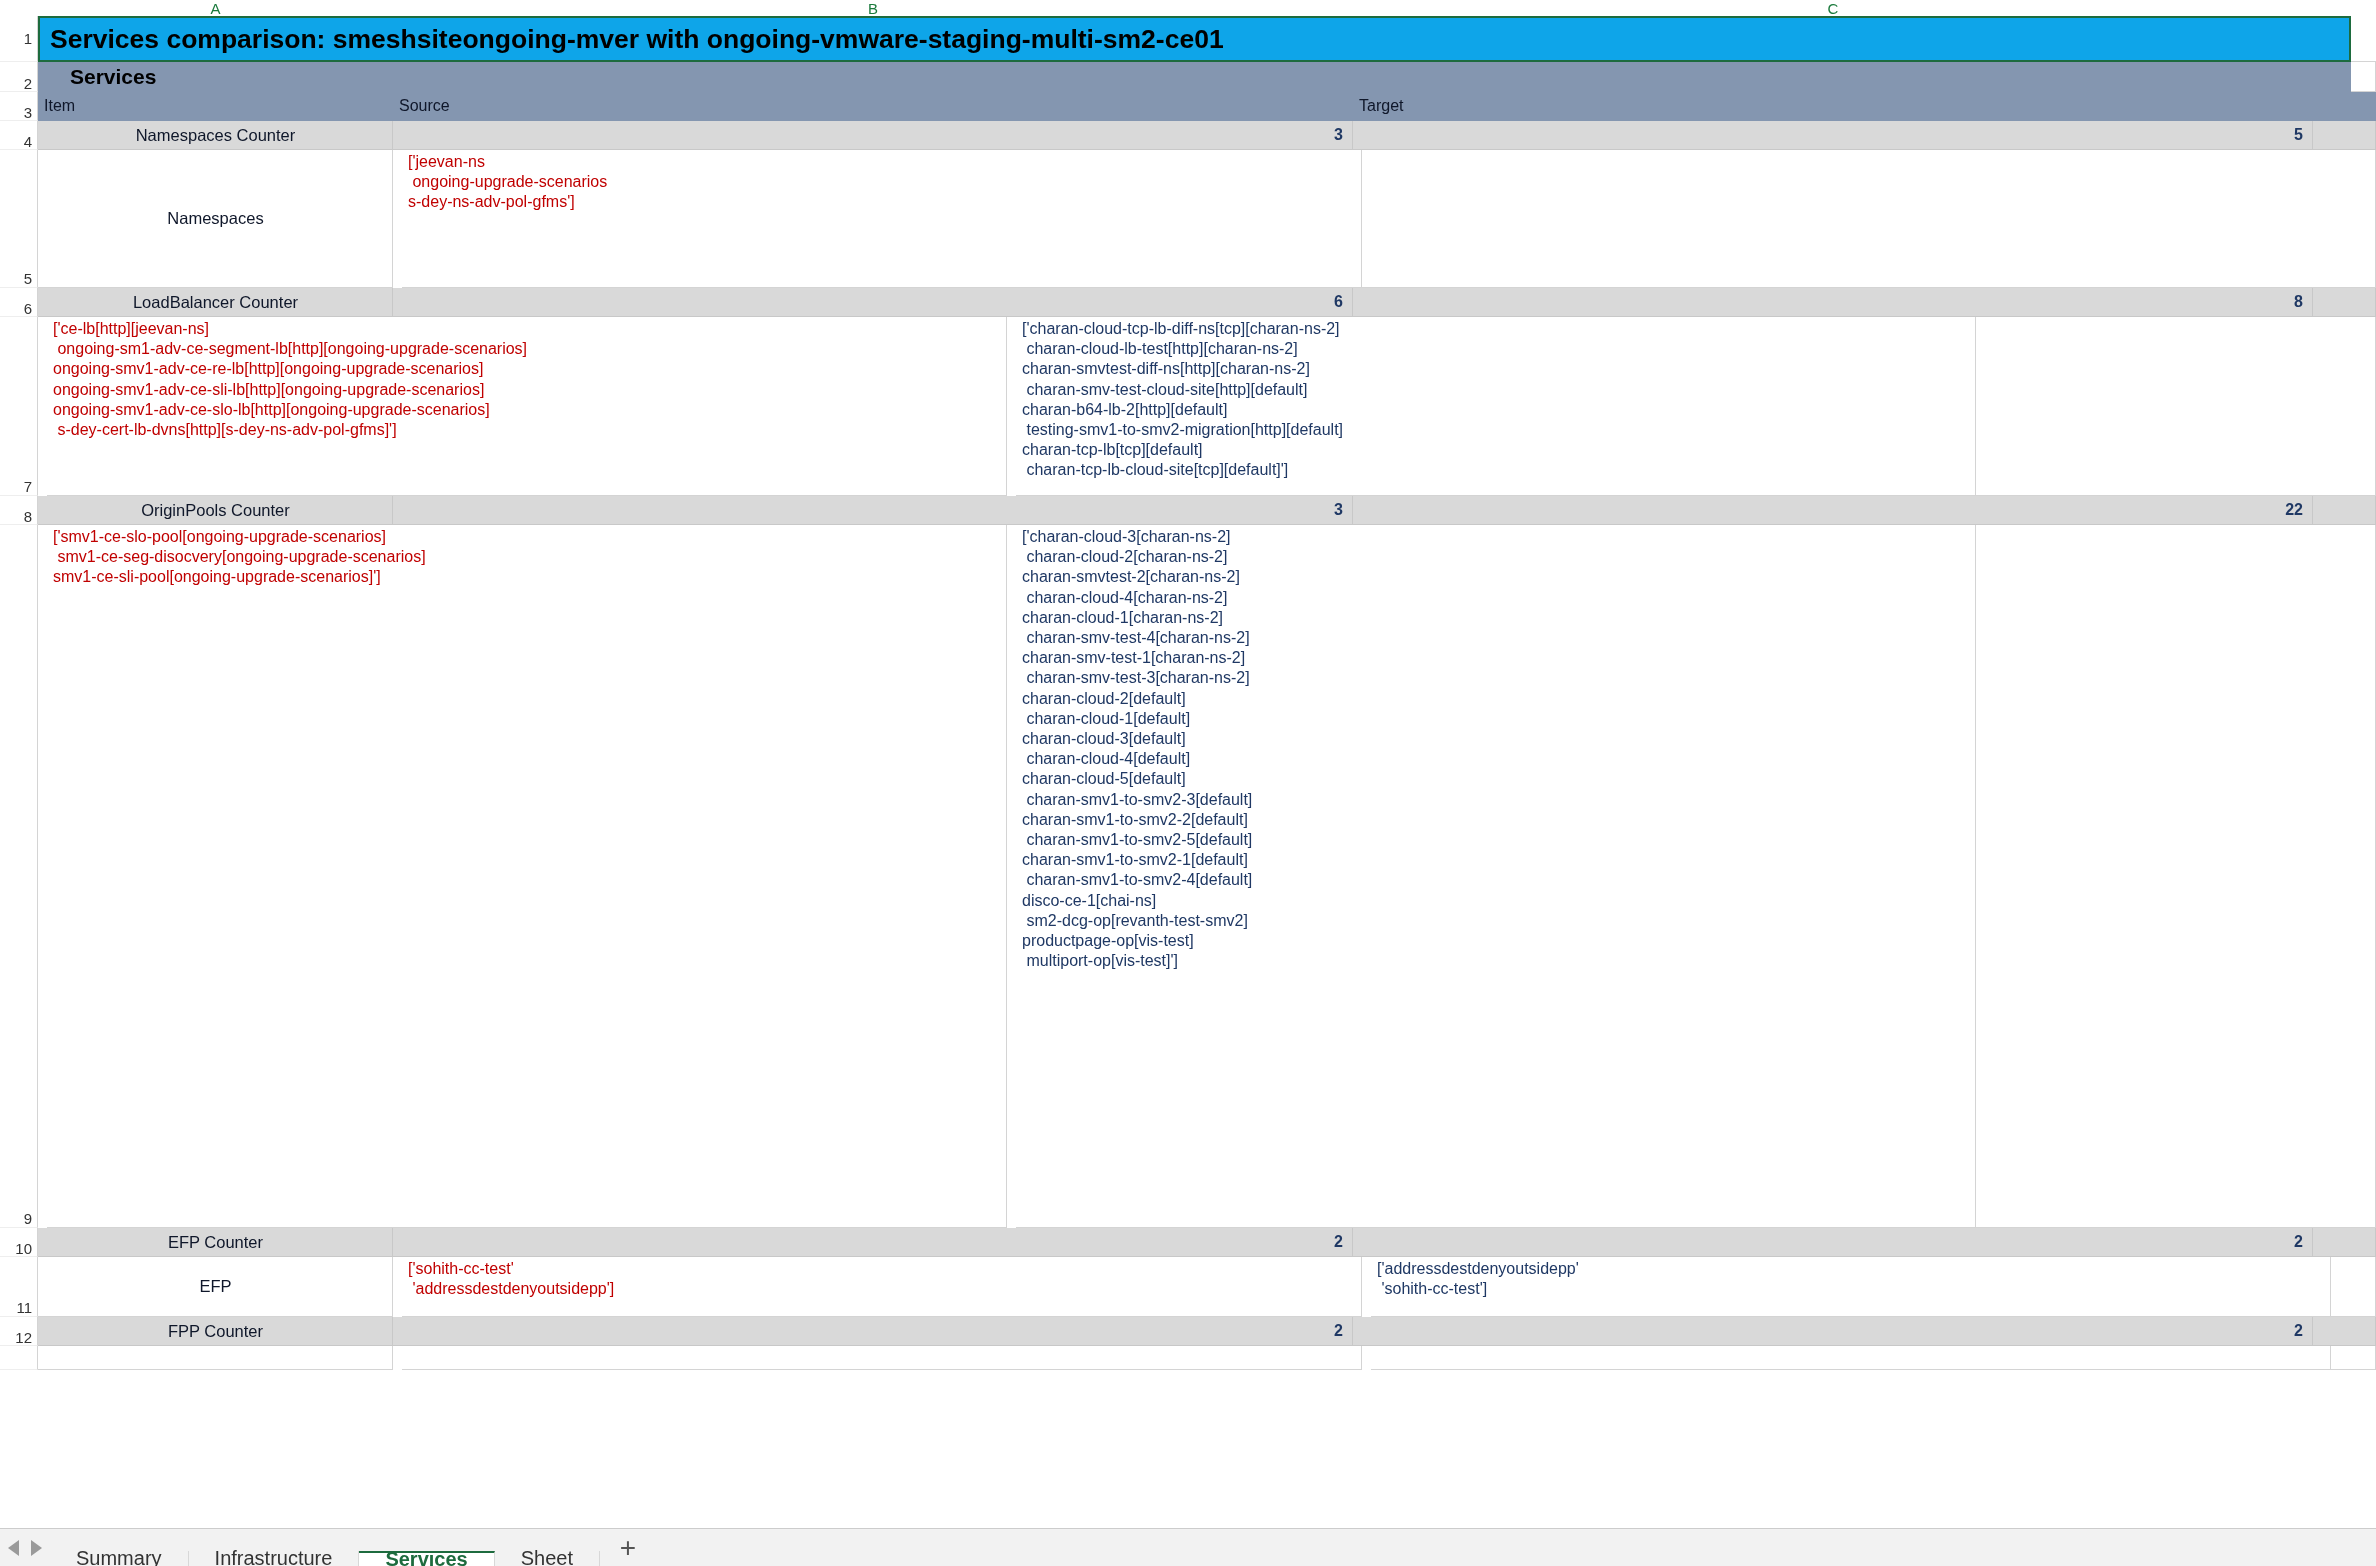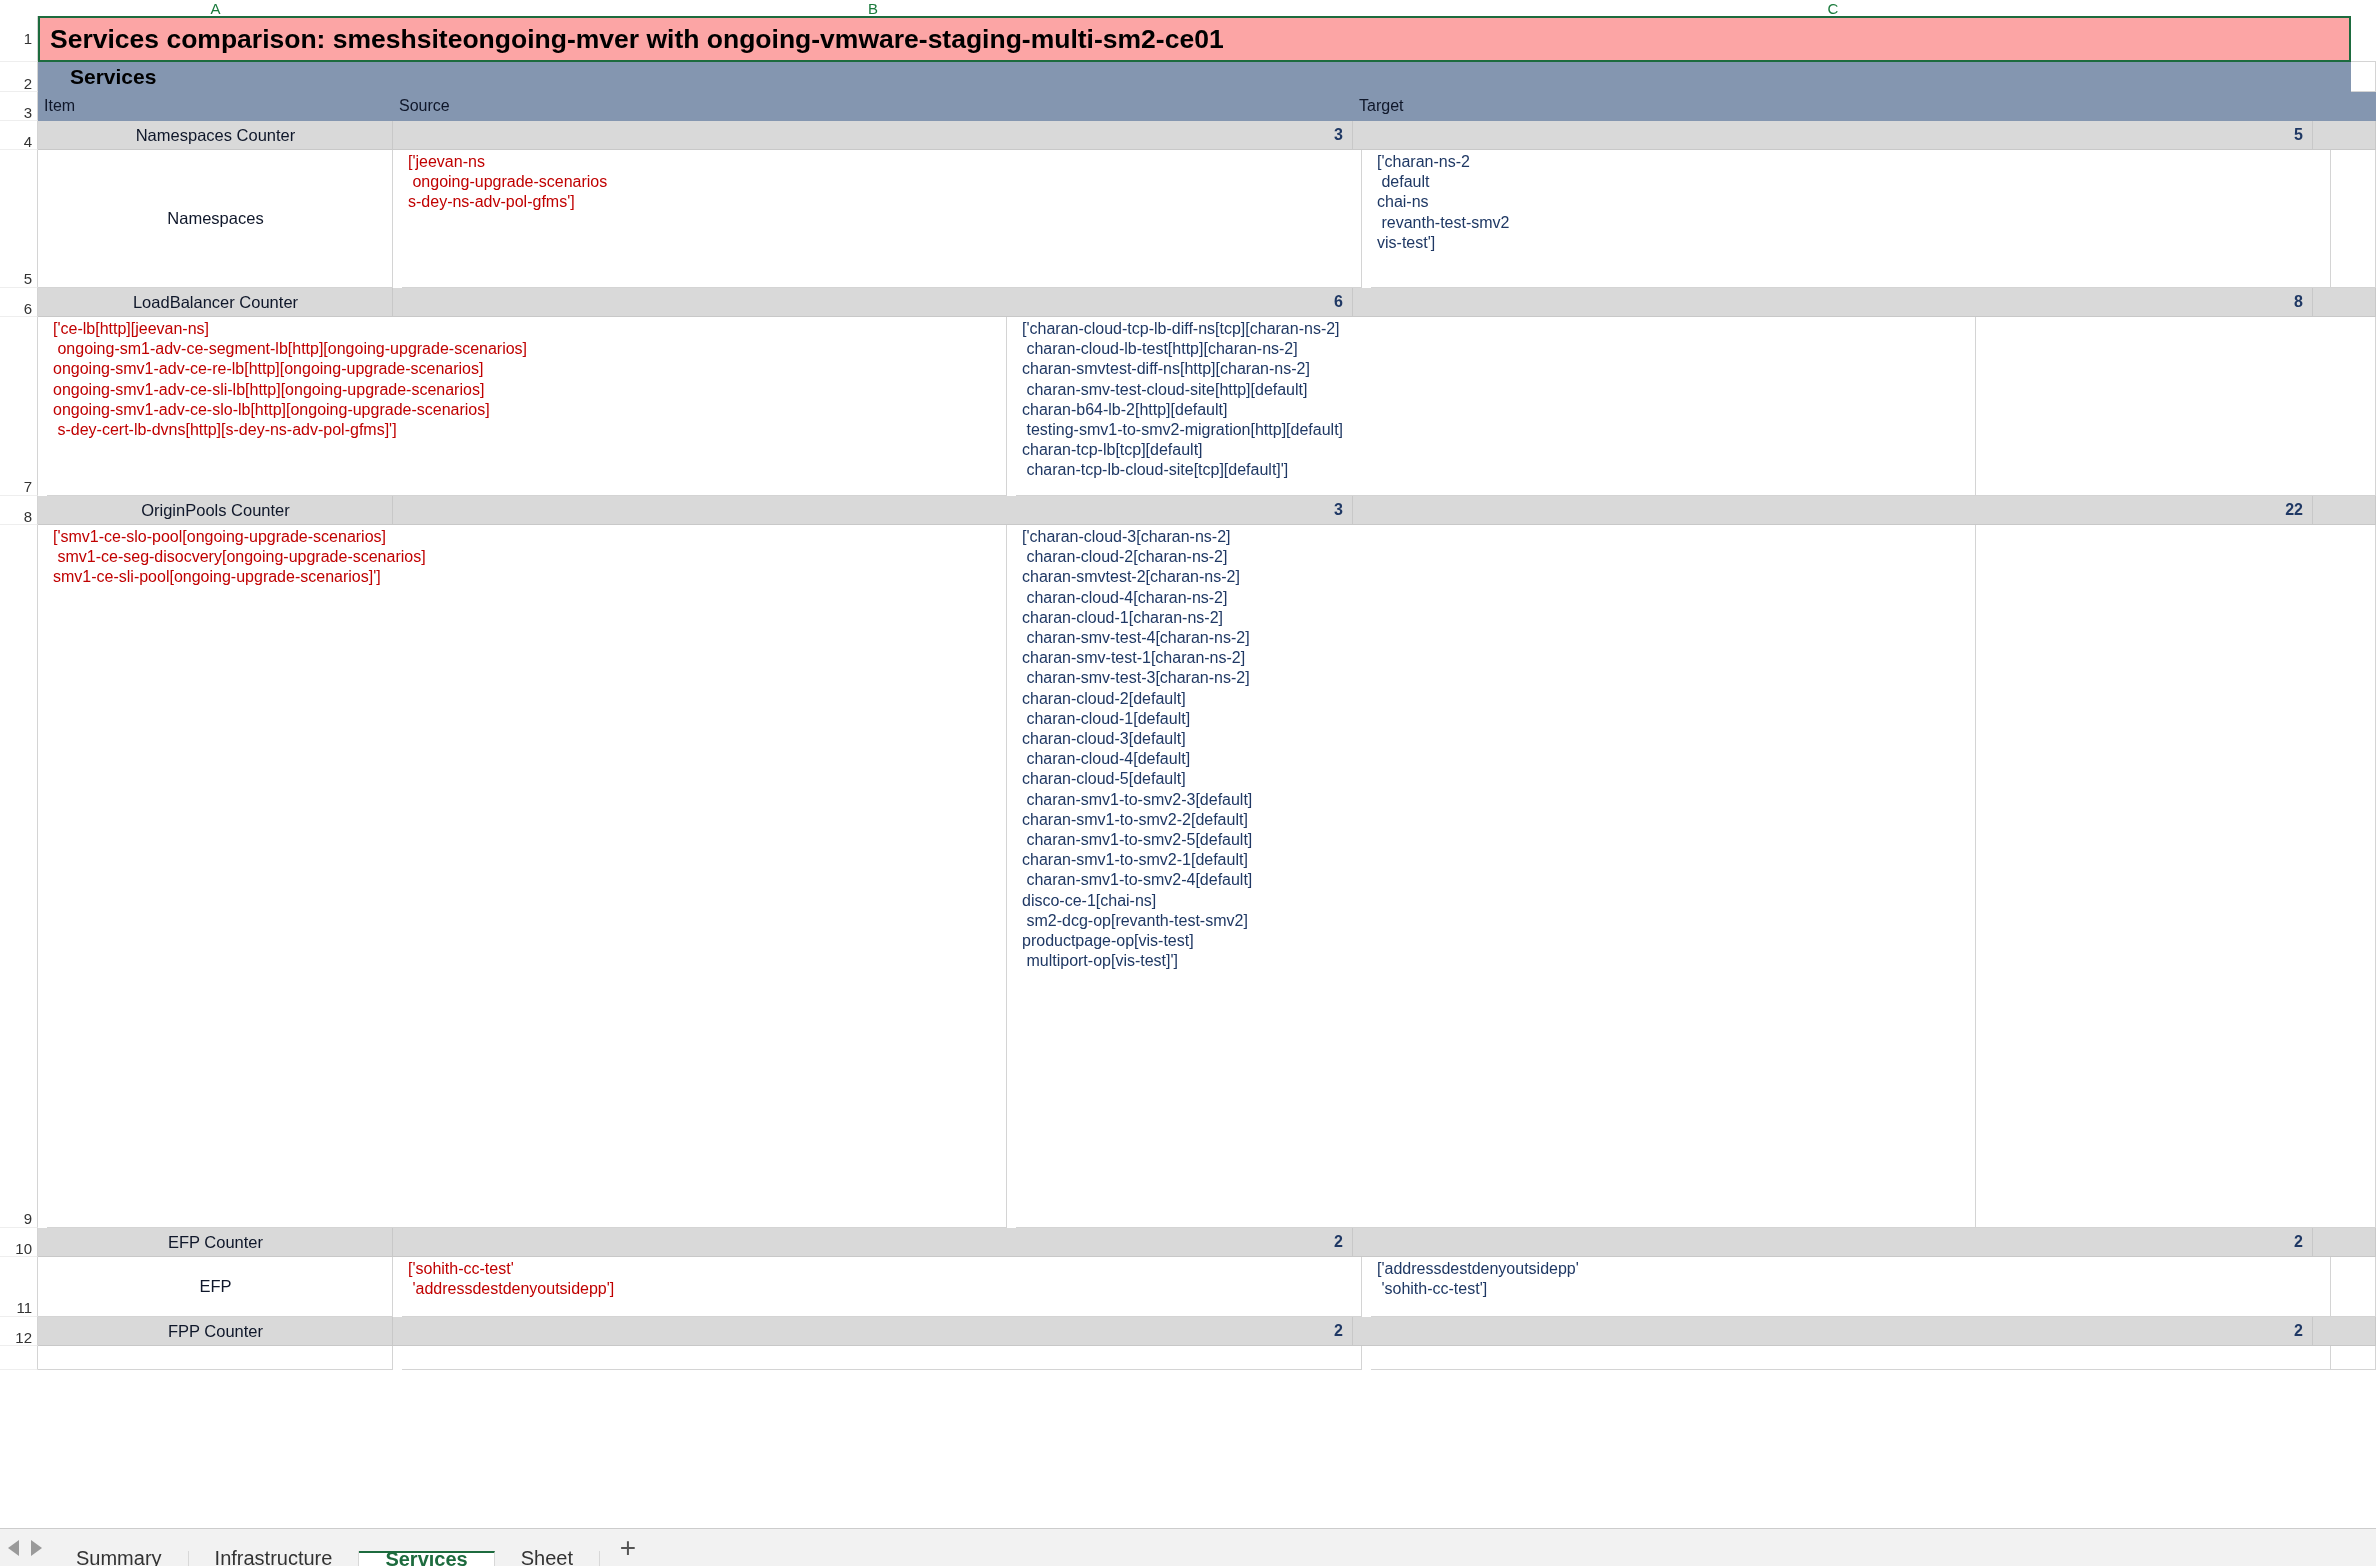--- a/index.html
+++ b/index.html
@@ -52,21 +52,21 @@
   }
   .c-a { flex: 0 0 355px; width: 355px; }
   .c-b { flex: 0 0 960px; width: 960px; }
   .c-c { flex: 0 0 960px; width: 960px; }
   .c-d { flex: 1 1 auto; }
 
   
   .row-title .rh { height: 46px; align-items: center; }
   .title-cell {
     flex: 0 0 2313px; width: 2313px;
-    background: #fca5a5; color: #000000;
+    background: #0ea5e9; color: #000000;
     font-weight: bold; font-size: 26.5px;
     display: flex; align-items: center;
     padding-left: 10px;
     border: 2px solid #1d6b3e;
     border-bottom: 2px solid #1d6b3e;
     height: 46px;
   }
   .title-tail { flex: 1 1 auto; border-bottom: 1px solid #d4d4d4; }
 
   
@@ -182,25 +182,20 @@
     <div class="cell c-c num">5</div>
     <div class="cell c-d"></div>
   </div>
 
   <div class="row row-values" style="height:138px;">
     <div class="rh">5</div>
     <div class="cell c-a label-cell">Namespaces</div>
     <div class="cell c-b src mono-ish">['jeevan-ns
  ongoing-upgrade-scenarios
 s-dey-ns-adv-pol-gfms']</div>
-    <div class="cell c-c tgt mono-ish">['charan-ns-2
- default
-chai-ns
- revanth-test-smv2
-vis-test']</div>
     <div class="cell c-d"></div>
   </div>
 
   <div class="row row-counter">
     <div class="rh">6</div>
     <div class="cell c-a">LoadBalancer Counter</div>
     <div class="cell c-b num">6</div>
     <div class="cell c-c num">8</div>
     <div class="cell c-d"></div>
   </div>

